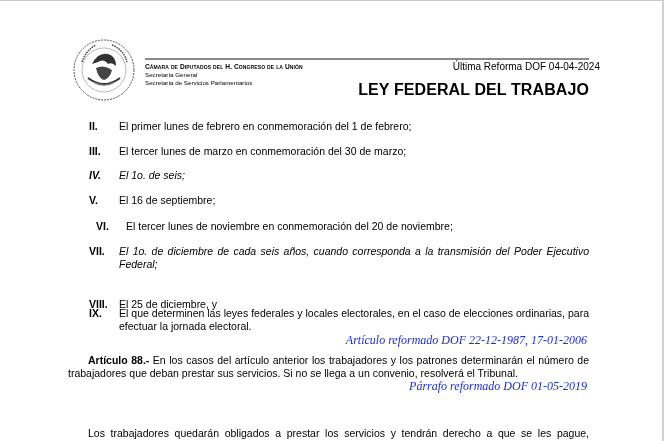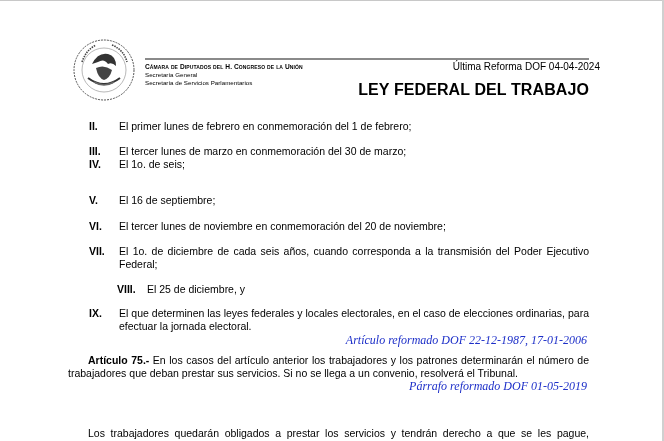--- a/index.html
+++ b/index.html
@@ -131,46 +131,46 @@
 <div class="reform-date">Última Reforma DOF 04-04-2024</div>
 
 <div class="fraccion" style="top:120px;">
   <span class="num">II.</span>
   <div class="txt">El primer lunes de febrero en conmemoración del 1 de febrero;</div>
 </div>
 <div class="fraccion" style="top:145px;">
   <span class="num">III.</span>
   <div class="txt">El tercer lunes de marzo en conmemoración del 30 de marzo;</div>
 </div>
-<div class="fraccion" style="top:158px;">
+<div class="fraccion" style="top:169px;font-style:italic;">
   <span class="num">IV.</span>
   <div class="txt">El 1o. de seis;</div>
 </div>
 <div class="fraccion" style="top:194px;">
   <span class="num">V.</span>
   <div class="txt">El 16 de septiembre;</div>
 </div>
-<div class="fraccion" style="top:220px;">
+<div class="fraccion" style="top:220px;margin-left:7px;">
   <span class="num">VI.</span>
   <div class="txt">El tercer lunes de noviembre en conmemoración del 20 de noviembre;</div>
 </div>
 <div class="fraccion" style="top:245px;">
   <span class="num">VII.</span>
-  <div class="txt" style="text-align:justify; text-align-last:left;">El 1o. de diciembre de cada seis años, cuando corresponda a la transmisión del Poder Ejecutivo Federal;</div>
+  <div class="txt" style="text-align:justify; text-align-last:left;font-style:italic;">El 1o. de diciembre de cada seis años, cuando corresponda a la transmisión del Poder Ejecutivo Federal;</div>
 </div>
-<div class="fraccion" style="top:283px;margin-left:28px;">
+<div class="fraccion" style="top:298px;">
   <span class="num">VIII.</span>
   <div class="txt">El 25 de diciembre, y</div>
 </div>
 <div class="fraccion" style="top:307px;">
   <span class="num">IX.</span>
   <div class="txt">El que determinen las leyes federales y locales electorales, en el caso de elecciones ordinarias, para efectuar la jornada electoral.</div>
 </div>
 
 <div class="note" style="top:333px;">Artículo reformado DOF 22-12-1987, 17-01-2006</div>
 
 <div class="para" style="top:354px;">
-  <b>Artículo 75.-</b><span> En los casos del artículo anterior los trabajadores y los patrones determinarán el número de trabajadores que deban prestar sus servicios. Si no se llega a un convenio, resolverá el Tribunal.</span>
+  <b>Artículo 88.-</b><span> En los casos del artículo anterior los trabajadores y los patrones determinarán el número de trabajadores que deban prestar sus servicios. Si no se llega a un convenio, resolverá el Tribunal.</span>
 </div>
 
 <div class="note" style="top:379px;text-align:center;">Párrafo reformado DOF 01-05-2019</div>
 
 <div class="para" style="top:395px;margin-top:32px;">Los trabajadores quedarán obligados a prestar los servicios y tendrán derecho a que se les pague, independientemente del salario que les corresponda por el descanso obligatorio, un salario doble por el servicio prestado.</div>
 
 </body></html>

